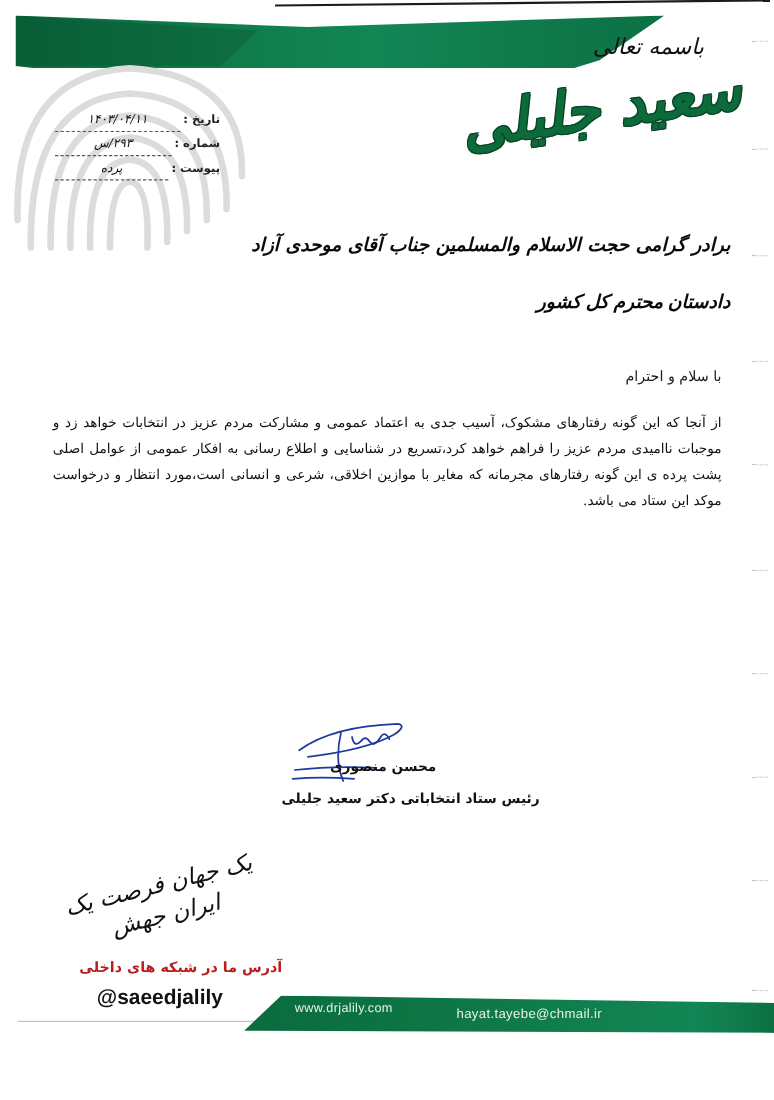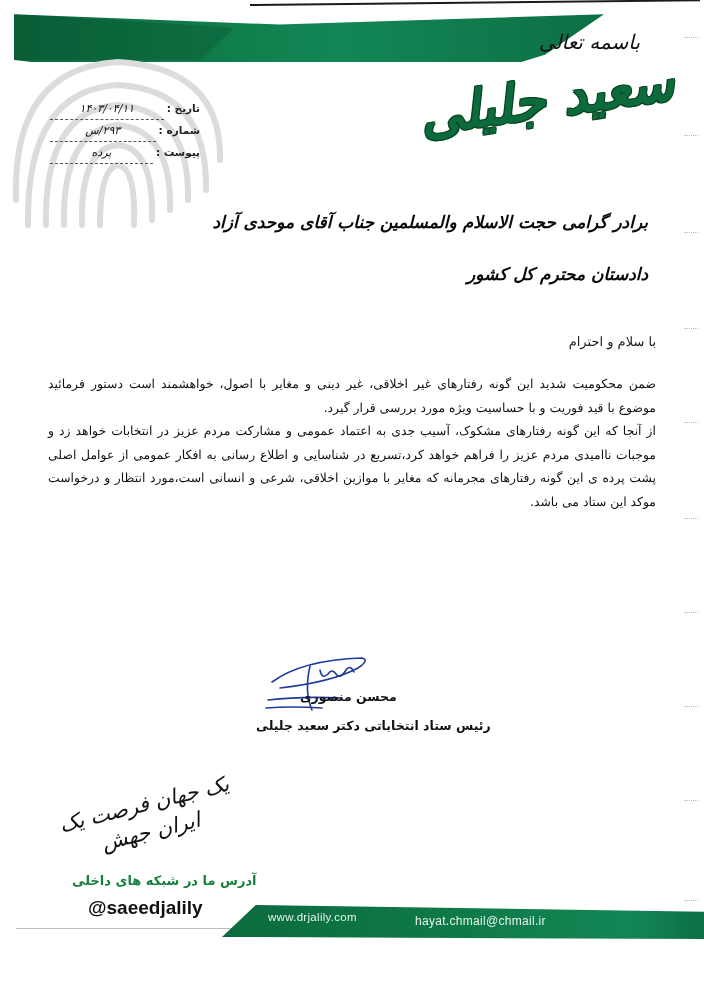--- a/index.html
+++ b/index.html
@@ -50,46 +50,46 @@
   .meta-value {
     flex: 1; border-bottom: 1px dashed #555; text-align: center;
     font-family: "DejaVu Serif", serif; font-style: italic; font-size: 11px; color: #111; padding: 0 4px;
   }
 
   
   .margin-tick { right: 6px; width: 14px; height: 2px; border-top: 1px dotted #bbb; }
 
   
   .addressee {
-    right: 56px; direction: rtl; font-family: "DejaVu Serif", serif;
+    right: 40px; direction: rtl; font-family: "DejaVu Serif", serif;
     font-weight: bold; font-style: italic; color: #0a0a0a;
   }
   .addr1 { top: 212px; font-size: 17px; }
-  .addr2 { top: 264px; font-size: 17px; }
+  .addr2 { top: 264px; font-size: 17px; font-family: Liberation Serif, serif; }
 
   
   .greeting { right: 48px; top: 334px; direction: rtl; font-size: 13px; font-family: "DejaVu Serif", serif; }
   .body-text {
     right: 48px; top: 372px; width: 608px; direction: rtl; text-align: justify;
     font-family: "DejaVu Serif", serif; font-size: 12.4px; line-height: 23.5px; color: #111;
   }
   .para { margin: 0; }
 
   
   .signature-svg { left: 262px; top: 652px; width: 110px; height: 62px; }
   .signer-name { left: 300px; top: 689px; direction: rtl; font-weight: bold; font-size: 12.5px; color: #111; }
   .signer-title { left: 256px; top: 718px; direction: rtl; font-weight: bold; font-size: 12.5px; color: #111; }
 
   
   .slogan {
     left: 60px; top: 790px; width: 175px; direction: rtl; text-align: center;
     font-family: "DejaVu Serif", serif; font-style: italic; font-size: 21px; line-height: 28px;
     color: #111; transform: rotate(-14deg);
   }
-  .address-label { left: 72px; top: 873px; direction: rtl; font-weight: bold; font-size: 13px; color: #15803d; }
+  .address-label { left: 72px; top: 873px; direction: rtl; font-weight: bold; font-size: 13px; color: #b91c1c; }
   .handle { left: 44px; top: 897px; font-family: "Liberation Sans", sans-serif; font-weight: bold; font-size: 19px; color: #111; margin-left: 44px; }
   .foot-rule { left: 16px; top: 928px; width: 220px; height: 1px; background: #bdbdbd; }
 
   
   .footer-ribbon {
     left: 222px; top: 905px; width: 482px; height: 34px;
     background: linear-gradient(90deg, #0b6b3e 0%, #0f7a48 50%, #138656 85%, #0c7043 100%);
     clip-path: polygon(7% 0%, 100% 20%, 100% 100%, 0% 94%);
   }
   .footer-url { left: 268px; top: 911px; font-family: "Liberation Sans", sans-serif; font-size: 11.5px; color: #e6f3ec; letter-spacing: 0.3px; }
@@ -141,21 +141,20 @@
 <div class="abs margin-tick" style="top:612px"></div>
 <div class="abs margin-tick" style="top:706px"></div>
 <div class="abs margin-tick" style="top:800px"></div>
 <div class="abs margin-tick" style="top:900px"></div>
 
 <div class="abs addressee addr1">برادر گرامی حجت الاسلام والمسلمین جناب آقای موحدی آزاد</div>
 <div class="abs addressee addr2">دادستان محترم کل کشور</div>
 
 <div class="abs greeting">با سلام و احترام</div>
 <div class="abs body-text">
-  <p class="para">ضمن محکومیت شدید این گونه رفتارهای غیر اخلاقی، غیر دینی و مغایر با اصول، خواهشمند است دستور فرمائید موضوع با قید فوریت و با حساسیت ویژه مورد بررسی قرار گیرد.</p>
   <p class="para">از آنجا که این گونه رفتارهای مشکوک، آسیب جدی به اعتماد عمومی و مشارکت مردم عزیز در انتخابات خواهد زد و موجبات ناامیدی مردم عزیز را فراهم خواهد کرد،تسریع در شناسایی و اطلاع رسانی به افکار عمومی از عوامل اصلی پشت پرده ی این گونه رفتارهای مجرمانه که مغایر با موازین اخلاقی، شرعی و انسانی است،مورد انتظار و درخواست موکد این ستاد می باشد.</p>
 </div>
 
 <svg class="abs signature-svg" viewBox="0 0 110 62">
   <g fill="none" stroke="#1f3a9e" stroke-width="1.6" stroke-linecap="round">
     <path d="M10 30 Q40 8 100 6 Q108 8 96 16 Q70 30 18 36"></path>
     <path d="M48 14 Q42 40 50 58"></path>
     <path d="M58 18 Q60 28 66 22 Q70 16 74 22 Q78 28 84 18 Q88 12 92 20"></path>
     <path d="M6 48 Q40 44 80 46"></path>
     <path d="M4 56 Q30 54 60 56"></path>
@@ -164,13 +163,13 @@
 <div class="abs signer-name">محسن منصوری</div>
 <div class="abs signer-title">رئیس ستاد انتخاباتی دکتر سعید جلیلی</div>
 
 <div class="abs slogan">یک جهان فرصت یک ایران جهش</div>
 <div class="abs address-label">آدرس ما در شبکه های داخلی</div>
 <div class="abs handle">@saeedjalily</div>
 <div class="abs foot-rule"></div>
 
 <div class="abs footer-ribbon"></div>
 <div class="abs footer-url">www.drjalily.com</div>
-<div class="abs footer-email">hayat.chmail@chmail.ir</div>
+<div class="abs footer-email">hayat.tayebe@chmail.ir</div>
 
 </body></html>

